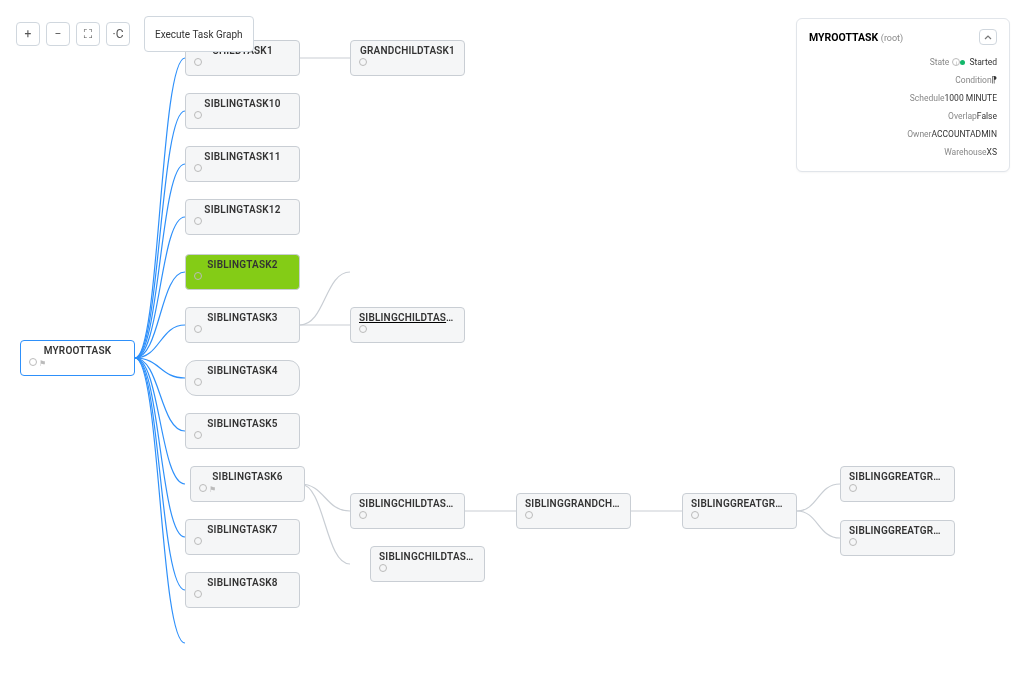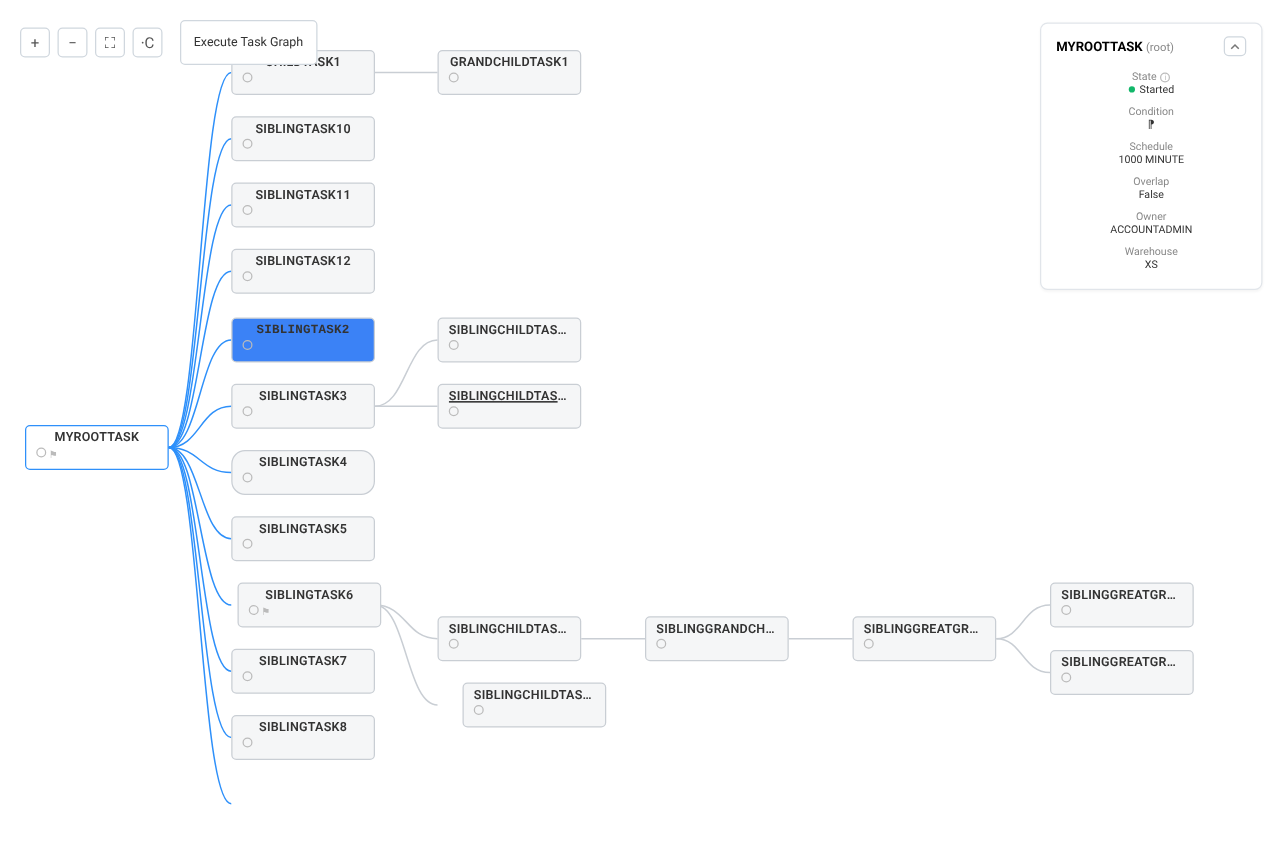--- a/index.html
+++ b/index.html
@@ -83,28 +83,27 @@
   .node .sub {
     font-size: 8px;
     color: #aaa;
     margin-top: 2px;
   }
   .node.root {
     background: #fff;
     border-color: #2e90fa;
   }
   .node.white {
-    background: #3b82f6;
-    font-family: Liberation Mono, monospace;
+    background: #84cc16;
   }
   .panel {
     position: absolute;
     top: 18px;
     right: 14px;
-    width: 178px;
+    width: 214px;
     border: 1px solid #e1e5ea;
     background: #fff;
     border-radius: 6px;
     padding: 10px 12px;
     z-index: 10;
     font-size: 9px;
     box-shadow: 0 1px 2px rgba(0,0,0,0.04);
   }
   .panel-head {
     display: flex;
@@ -132,21 +131,20 @@
     font-size: 8px;
     color: #777;
     cursor: pointer;
   }
   .panel-row {
     display: flex;
     justify-content: flex-end;
     align-items: center;
     padding: 4px 0;
     font-size: 8.5px;
-    flex-direction: column;
   }
   .panel-row .k { color: #888; display:flex; align-items:center; gap:3px;}
   .panel-row .v { color: #333; }
   .dot-green {
     display: inline-block;
     width: 5px; height: 5px;
     border-radius: 50%;
     background: #12b76a;
     margin-right: 4px;
     vertical-align: middle;
@@ -263,24 +261,20 @@
     </div>
 <div class="node" style="left:185px; top:572px;">
       <div class="label">SIBLINGTASK8</div>
       <div class="sub"><span class="clock-icon"></span></div>
     </div>
 
 <div class="node" style="left:350px; top:40px;">
       <div class="label">GRANDCHILDTASK1</div>
       <div class="sub"><span class="clock-icon"></span></div>
     </div>
-<div class="node" style="left:350px; top:254px;">
-      <div class="label">SIBLINGCHILDTASK1</div>
-      <div class="sub"><span class="clock-icon"></span></div>
-    </div>
 <div class="node" style="left:350px; top:307px;text-decoration:underline;">
       <div class="label">SIBLINGCHILDTASK2</div>
       <div class="sub"><span class="clock-icon"></span></div>
     </div>
 <div class="node" style="left:350px; top:493px;">
       <div class="label">SIBLINGCHILDTASK3</div>
       <div class="sub"><span class="clock-icon"></span></div>
     </div>
 <div class="node" style="left:350px; top:546px;margin-left:20px;">
       <div class="label">SIBLINGCHILDTASK4</div>

